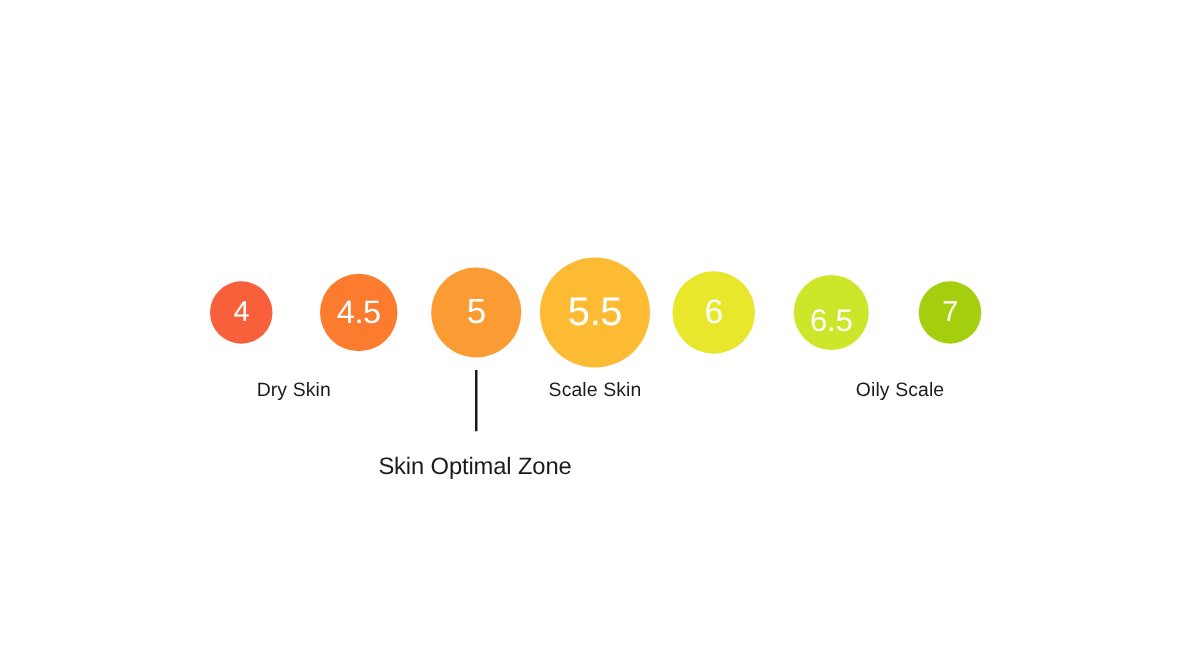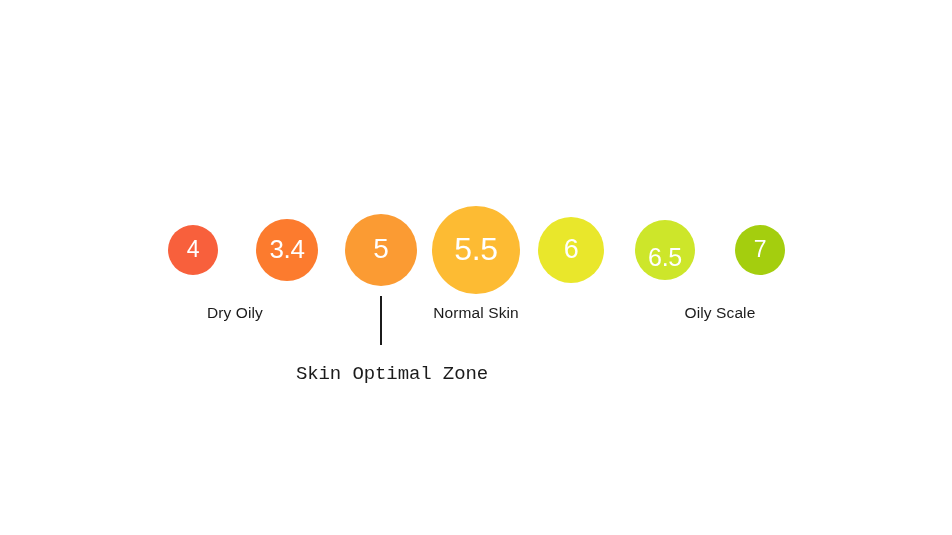--- a/index.html
+++ b/index.html
@@ -92,37 +92,37 @@
 
 <div id="infographic">
 
 
   <div id="scale-track">
 
   <div class="ph-node" style="left: 193px; width: 50px; height: 50px; background: rgb(248, 96, 60);">
         <span class="ph-node-label" style="font-size: 23px;">4</span>
       </div>
       <div class="ph-node" style="left: 287px; width: 62px; height: 62px; background: rgb(252, 123, 46);">
-        <span class="ph-node-label" style="font-size: 26px;">3.4</span>
+        <span class="ph-node-label" style="font-size: 26px;">4.5</span>
       </div>
       <div class="ph-node" style="left: 381px; width: 72px; height: 72px; background: rgb(251, 155, 51);">
         <span class="ph-node-label" style="font-size: 28px;">5</span>
       </div>
       <div class="ph-node" style="left: 476px; width: 88px; height: 88px; background: rgb(253, 187, 51); text-align: center;">
         <span class="ph-node-label" style="font-size: 32px;">5.5</span>
       </div>
       <div class="ph-node" style="left: 571px; width: 66px; height: 66px; background: rgb(233, 231, 43);">
         <span class="ph-node-label" style="font-size: 27px;">6</span>
       </div>
       <div class="ph-node" style="left: 665px; width: 60px; height: 60px; background: rgb(205, 230, 42);">
         <span class="ph-node-label" style="font-size: 25px; margin-top: 16px;">6.5</span>
       </div>
       <div class="ph-node" style="left: 760px; width: 50px; height: 50px; background: rgb(164, 206, 14);">
         <span class="ph-node-label" style="font-size: 23px;">7</span>
       </div>
-      <div class="zone-label" style="left: 235px;">Dry Oily</div>
-      <div class="zone-label" style="left: 476px;">Normal Skin</div>
+      <div class="zone-label" style="left: 235px;">Dry Skin</div>
+      <div class="zone-label" style="left: 476px;">Scale Skin</div>
       <div class="zone-label" style="left: 720px;">Oily Scale</div>
       <div id="optimal-zone-connector" style="left: 381px;"></div>
-      <div id="optimal-zone-label" style="left: 392px; font-family: Liberation Mono, monospace;">Skin Optimal Zone</div>
+      <div id="optimal-zone-label" style="left: 380px;">Skin Optimal Zone</div>
     </div>
 
 </div>
 
 </body></html>

